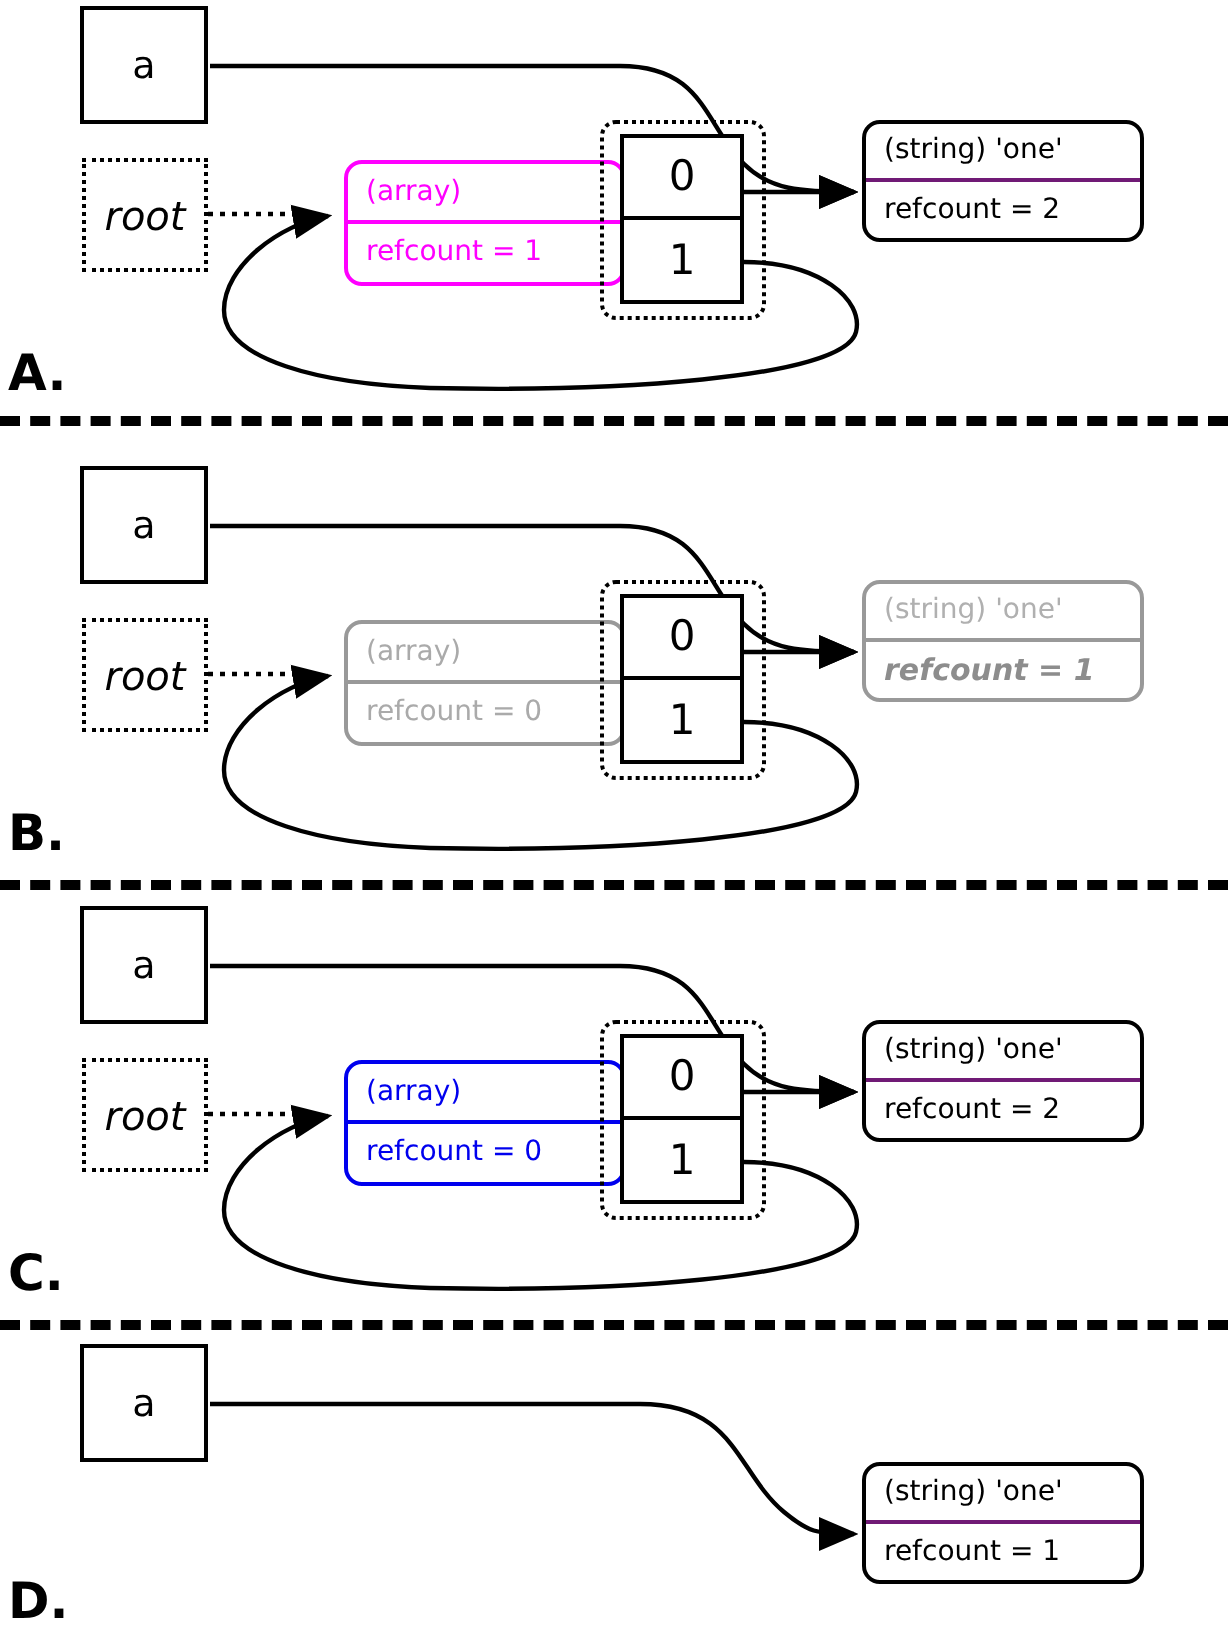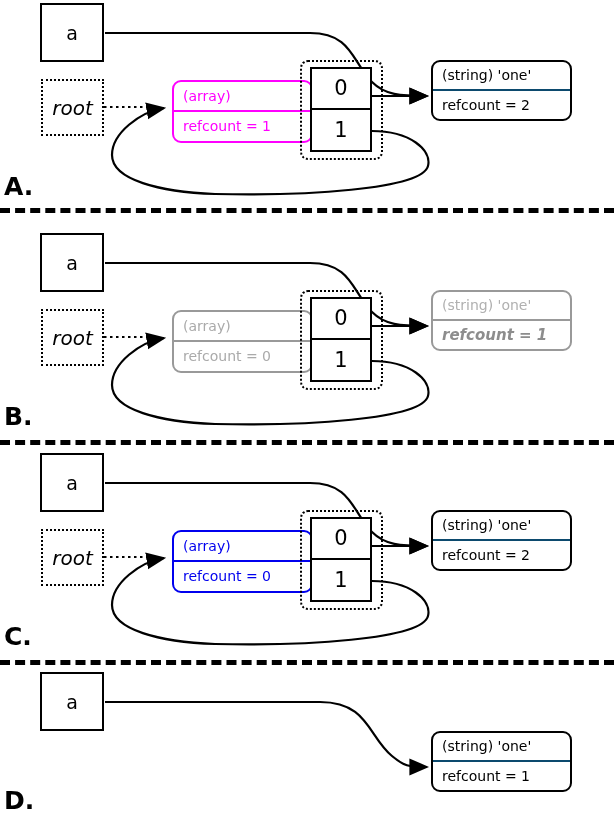--- a/index.html
+++ b/index.html
@@ -66,21 +66,21 @@
   .zval .row {
     box-sizing: border-box;
     height: 50%;
     display: flex;
     align-items: center;
     padding-left: 9px;
     font-size: 14px;
     color: #000;
     white-space: nowrap;
   }
-  .zval .row.top { border-bottom: 2px solid #0c4a6e; }
+  .zval .row.top { border-bottom: 2px solid #701a75; }
 
   .zval.magenta { border-color: #ff00ff; }
   .zval.magenta .row { color: #ff00ff; }
   .zval.magenta .row.top { border-bottom-color: #ff00ff; }
 
   .zval.blue { border-color: #0000ee; }
   .zval.blue .row { color: #0000ee; }
   .zval.blue .row.top { border-bottom-color: #0000ee; }
 
   .zval.gray { border-color: #999999; }

